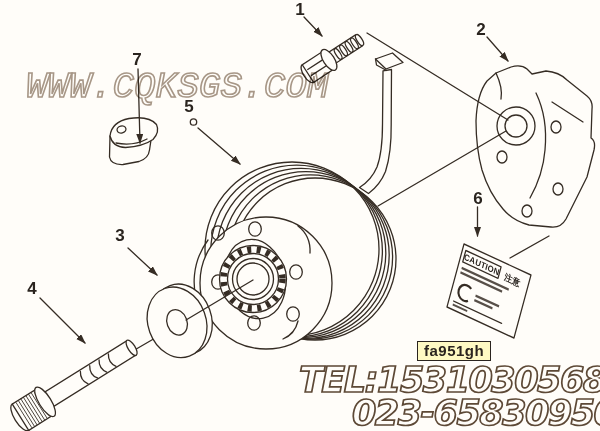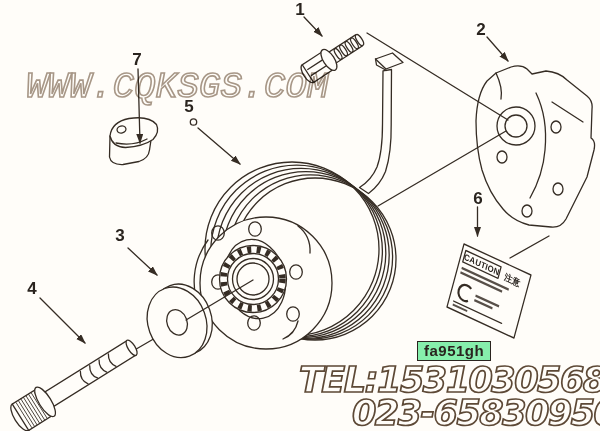--- a/index.html
+++ b/index.html
@@ -29,21 +29,21 @@
     position:absolute;z-index:3;white-space:nowrap;
     font-family:"DejaVu Sans",sans-serif;font-style:italic;font-weight:bold;
     font-size:35px;letter-spacing:-1.5px;
     color:transparent;-webkit-text-stroke:1.7px #5d4937;
     mix-blend-mode:multiply;pointer-events:none;
   }
   .tel1{left:299px;top:360px;}
   .tel2{left:352px;top:393px;}
   .part-code{
     position:absolute;left:417px;top:341px;z-index:3;
-    border:1.6px solid #2a241f;background:#86efac;
+    border:1.6px solid #2a241f;background:#fef9c3;
     font-size:15px;font-weight:bold;color:#2a241f;
     padding:0px 6px 1px 6px;letter-spacing:.5px;
   }
 </style>
 </head>
 <body>
 
 <div id="art">
 <svg width="600" height="431" viewBox="0 0 600 431">
   <defs>

